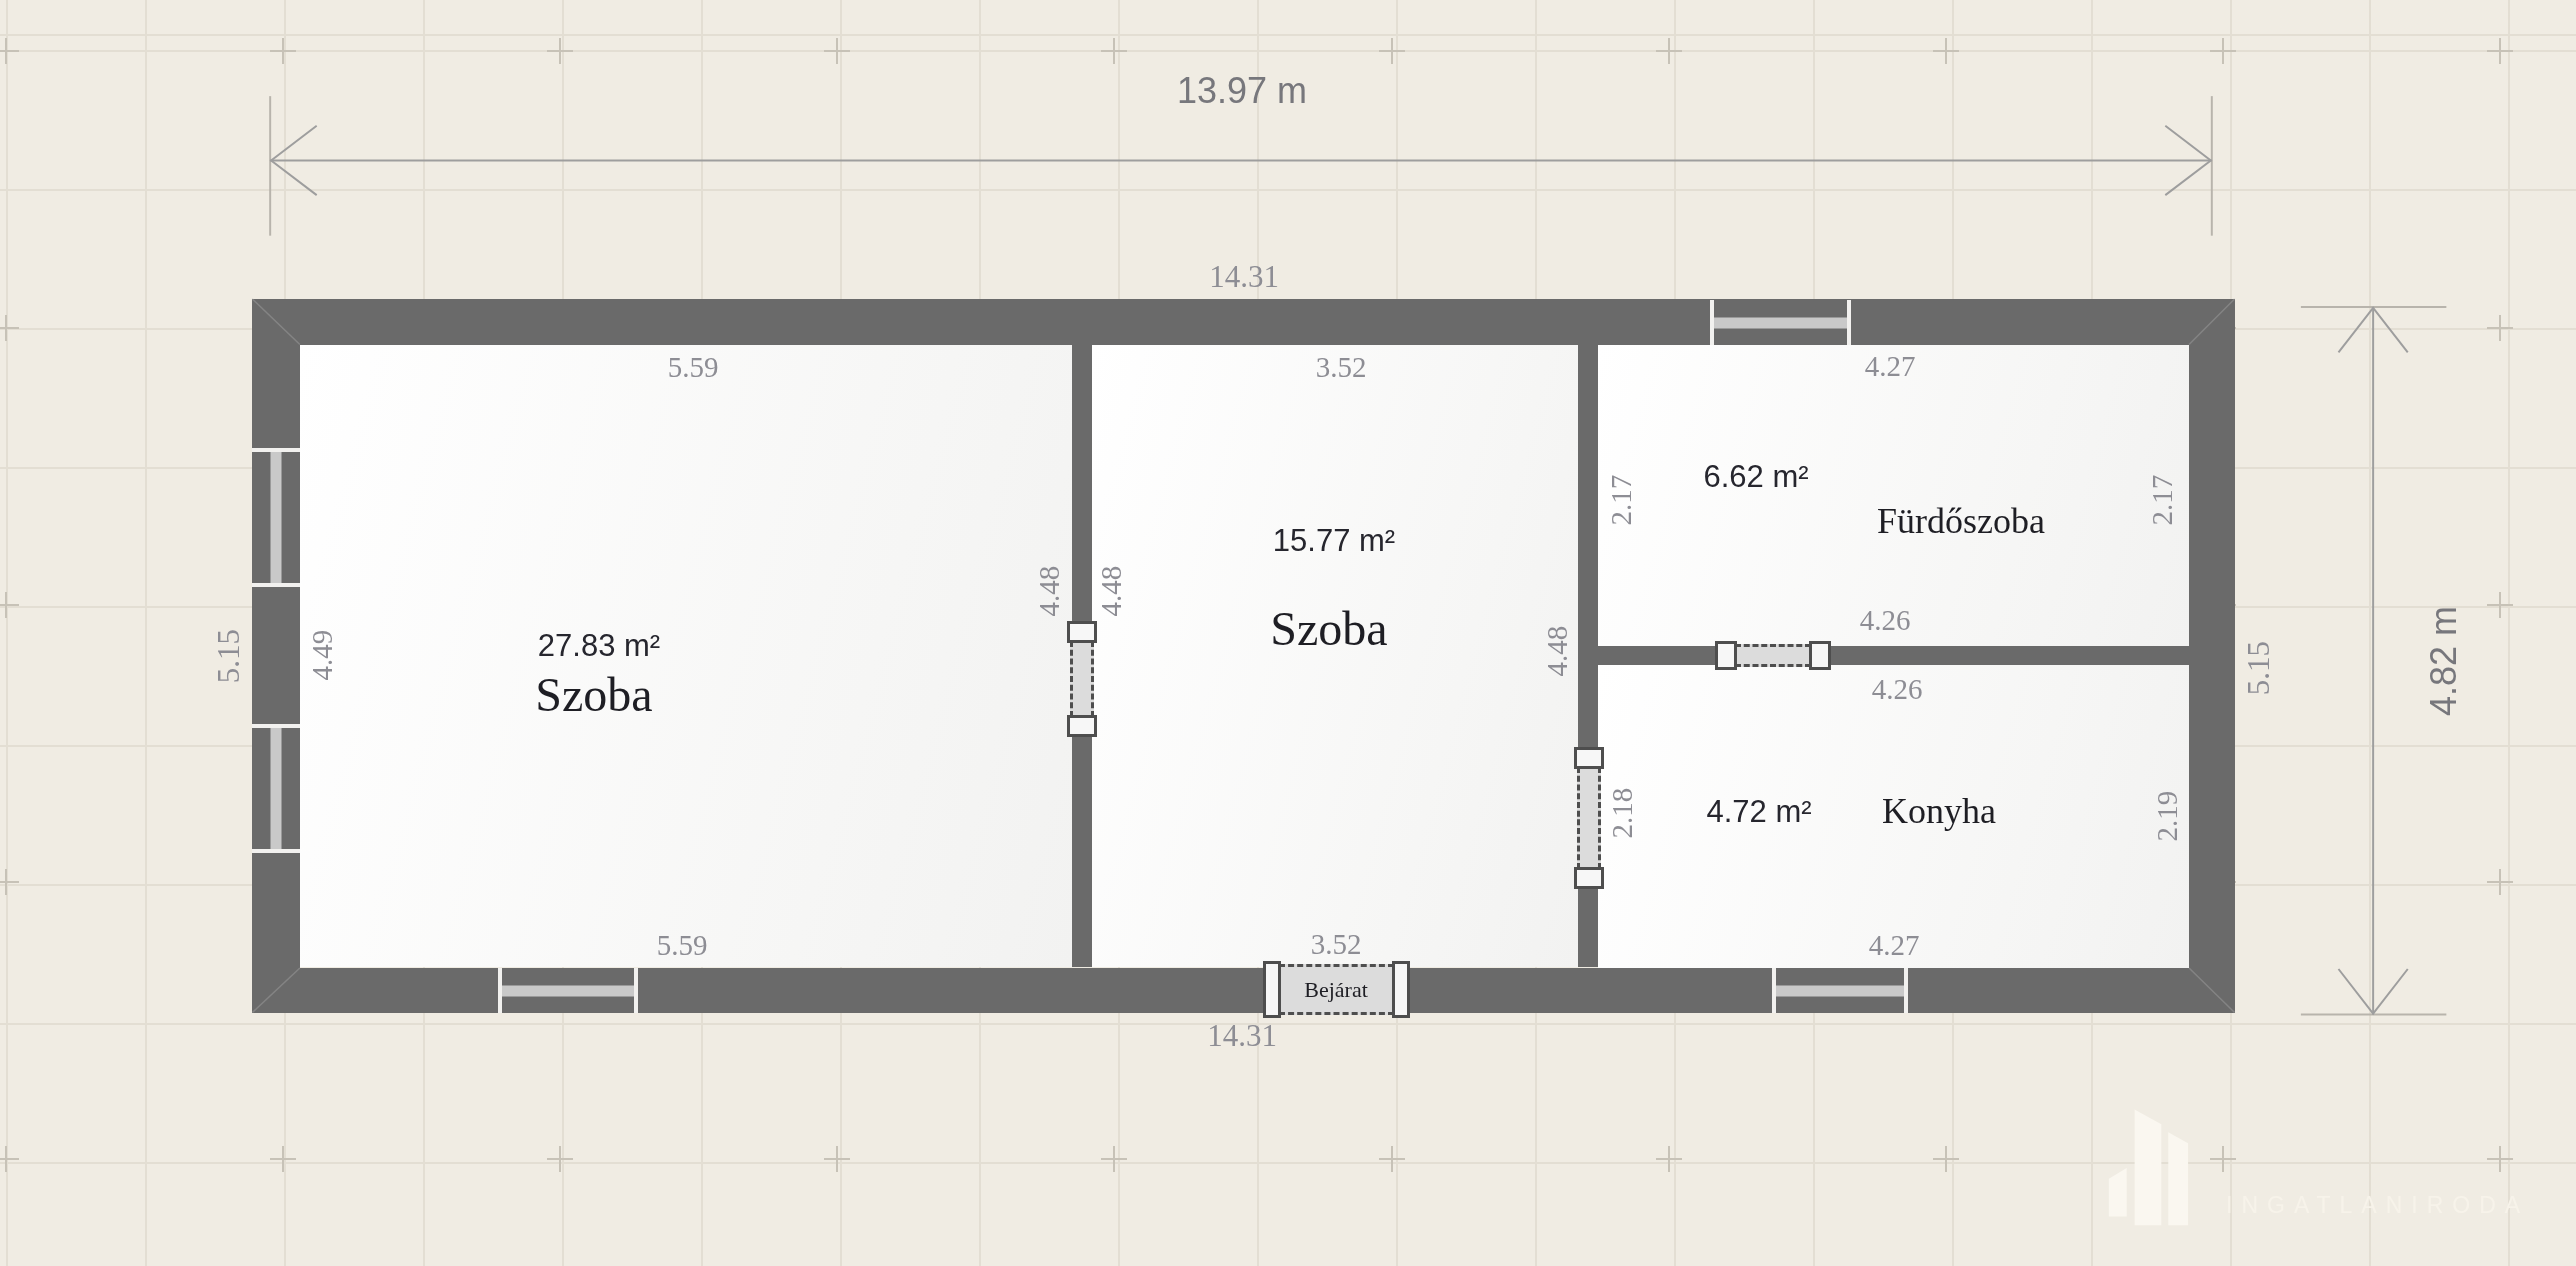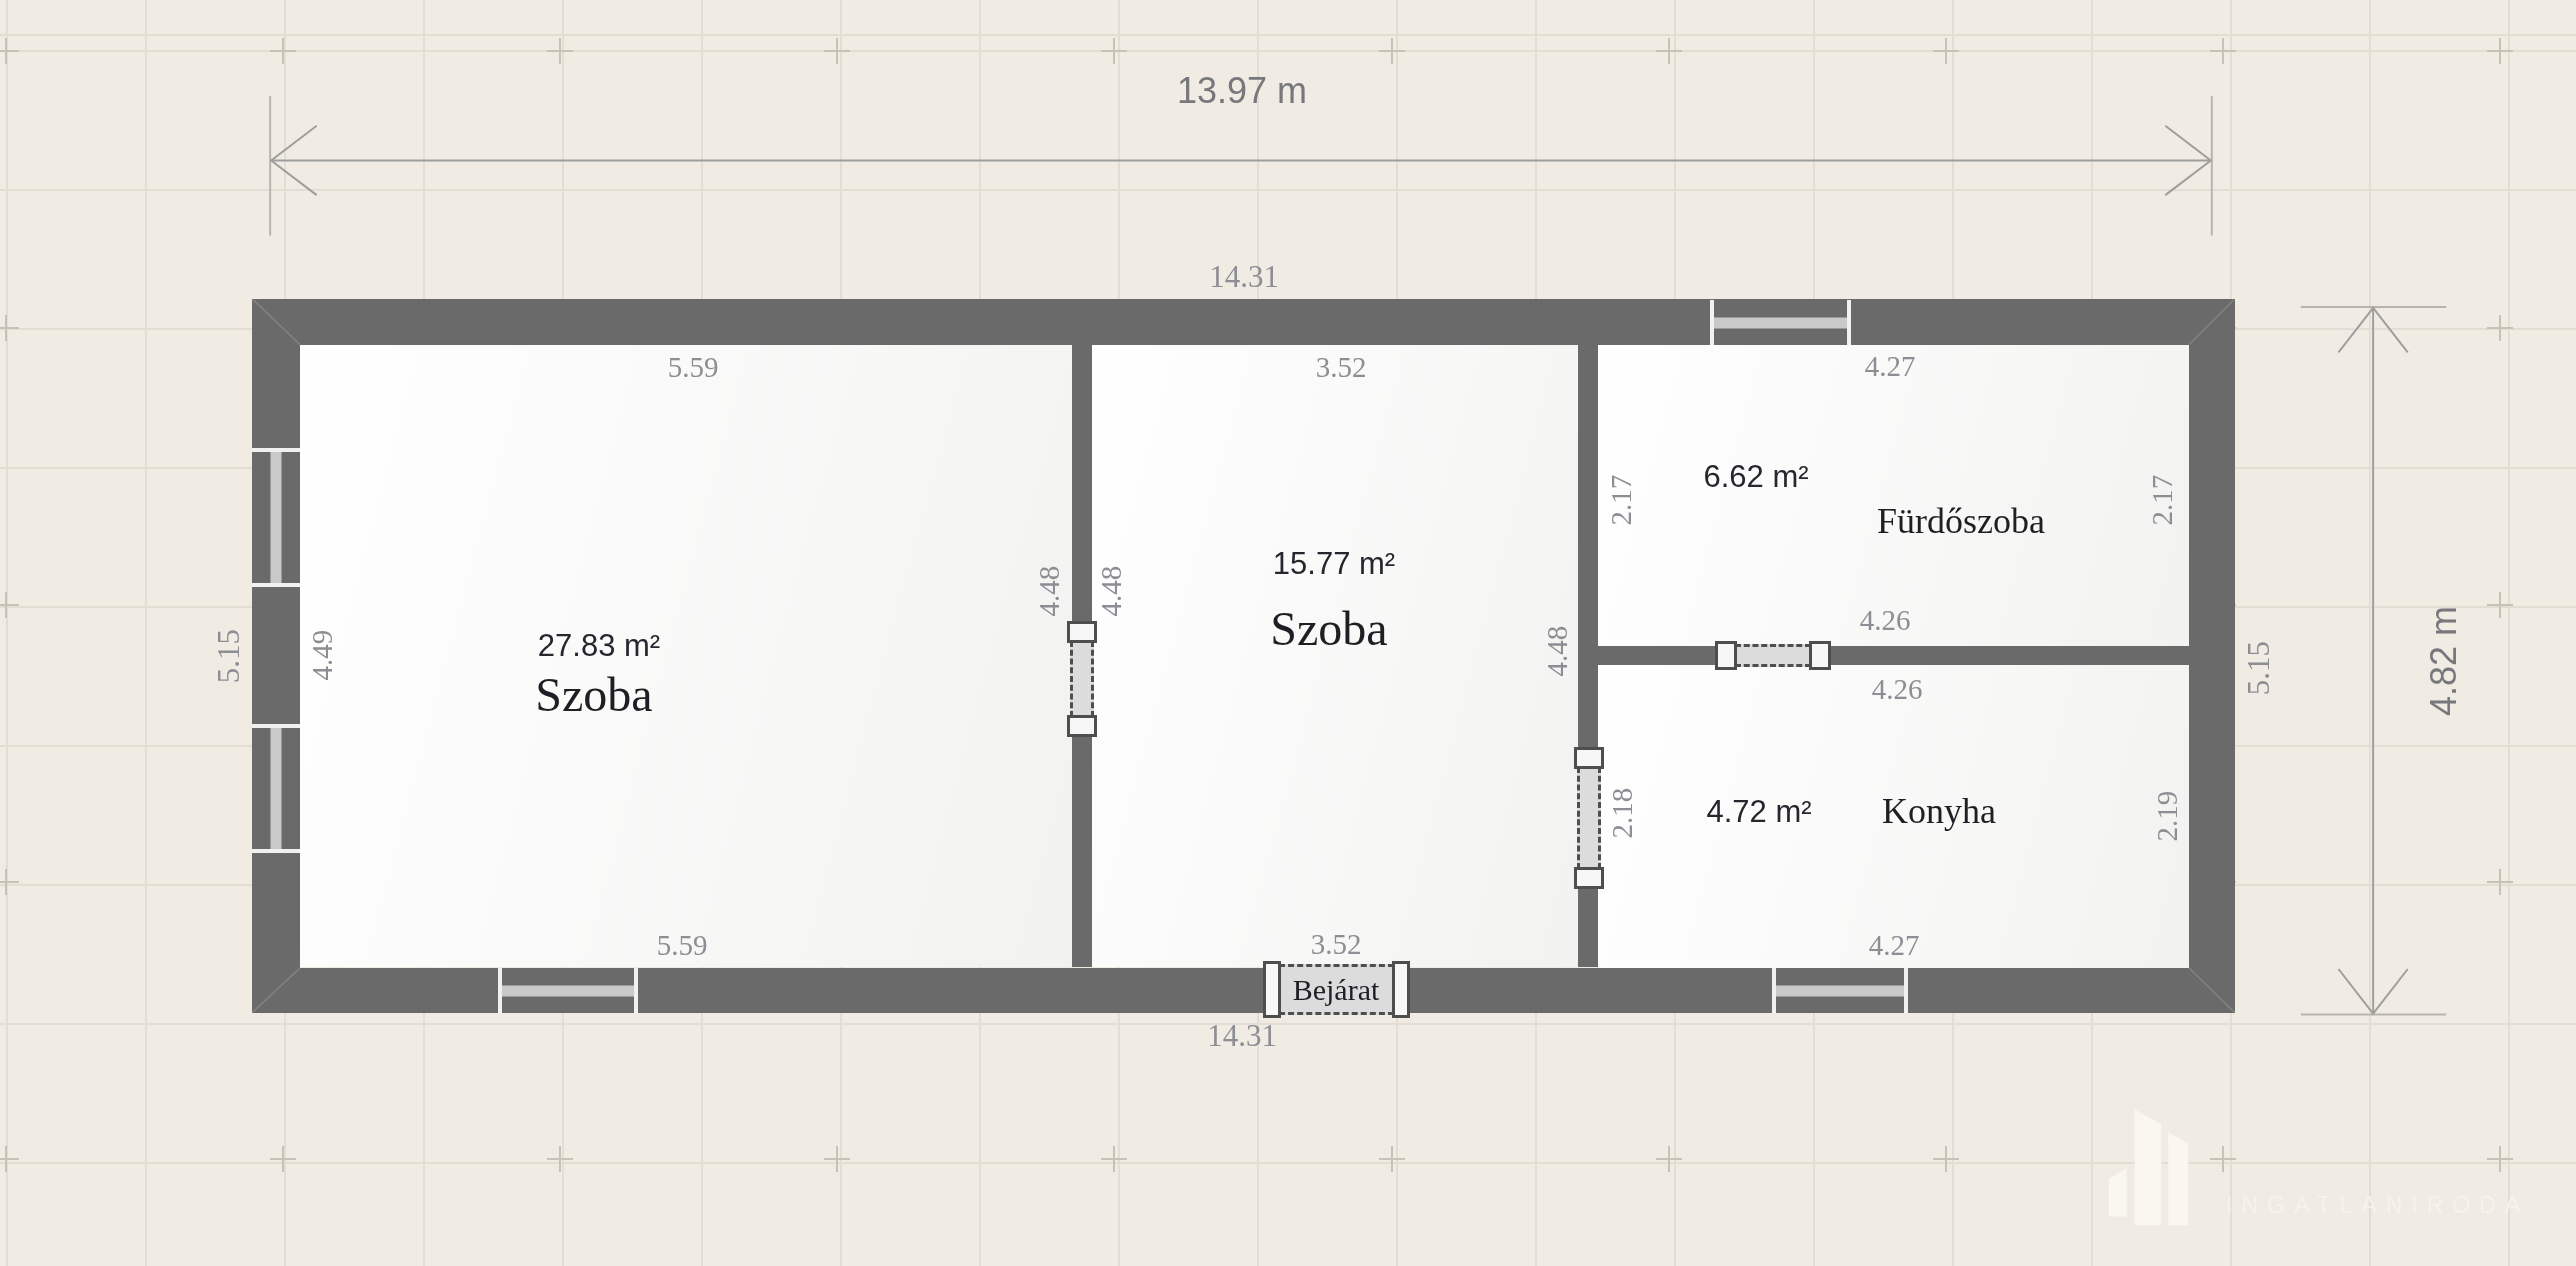--- a/index.html
+++ b/index.html
@@ -27,21 +27,21 @@
   .leaf.horz{border-top:3px dashed #4e4e4e;border-bottom:3px dashed #4e4e4e;}
   
   .lbl{position:absolute;transform:translate(-50%,-50%);white-space:nowrap;line-height:1;}
   .lbl.v{transform:translate(-50%,-50%) rotate(-90deg);}
   .dim{font-family:"Liberation Serif",serif;font-size:29px;color:#8d8d94;}
   .odim{font-family:"Liberation Serif",serif;font-size:31px;color:#8d8d94;}
   .area{font-family:"Liberation Sans",sans-serif;font-size:31px;color:#26262e;}
   .rname{font-family:"Liberation Serif",serif;font-size:48px;color:#1e1e24;}
   .rname-sm{font-family:"Liberation Serif",serif;font-size:36px;color:#1e1e24;}
   .bigdim{font-family:"Liberation Sans",sans-serif;font-size:36px;color:#77777c;}
-  .entr{font-family:"Liberation Serif",serif;font-size:30px;color:#1e1e24;z-index:6;}
+  .entr{font-family:"Liberation Serif",serif;font-size:22px;color:#1e1e24;z-index:6;}
   .tick{position:absolute;width:26px;height:26px;pointer-events:none;
     background:
       linear-gradient(#c7c2b7,#c7c2b7) center/26px 2px no-repeat,
       linear-gradient(#c7c2b7,#c7c2b7) center/2px 26px no-repeat;}
   svg.overlay{position:absolute;left:0;top:0;pointer-events:none;}
   .logo-text{position:absolute;left:2221px;top:1112px;font-weight:bold;font-size:67px;
     letter-spacing:7px;color:#faf7f0;font-family:"Liberation Sans",sans-serif;}
   .logo-sub{position:absolute;left:2226px;top:1192px;font-size:23px;letter-spacing:9px;
     color:#f7f3ea;font-family:"Liberation Sans",sans-serif;}
 </style>
@@ -192,21 +192,21 @@
   <div class="lbl odim v" style="left:228px;top:656px;">5.15</div>
   <div class="lbl odim v" style="left:2258px;top:668px;">5.15</div>
 
   <div class="lbl area" style="left:599px;top:645px;">27.83 m²</div>
   <div class="lbl rname" style="left:594px;top:695px;">Szoba</div>
   <div class="lbl dim" style="left:693px;top:367px;">5.59</div>
   <div class="lbl dim" style="left:682px;top:945px;">5.59</div>
   <div class="lbl dim v" style="left:322px;top:655px;">4.49</div>
   <div class="lbl dim v" style="left:1049px;top:591px;">4.48</div>
 
-  <div class="lbl area" style="left:1334px;top:563px;">15.77 m²</div>
+  <div class="lbl area" style="left:1334px;top:540px;">15.77 m²</div>
   <div class="lbl rname" style="left:1329px;top:629px;">Szoba</div>
   <div class="lbl dim" style="left:1341px;top:367px;">3.52</div>
   <div class="lbl dim" style="left:1336px;top:944px;">3.52</div>
   <div class="lbl dim v" style="left:1111px;top:591px;">4.48</div>
   <div class="lbl dim v" style="left:1557px;top:651px;">4.48</div>
 
   <div class="lbl area" style="left:1756px;top:476px;">6.62 m²</div>
   <div class="lbl rname-sm" style="left:1961px;top:473px;margin-top:48px;">Fürdőszoba</div>
   <div class="lbl dim" style="left:1890px;top:366px;">4.27</div>
   <div class="lbl dim" style="left:1885px;top:620px;">4.26</div>

